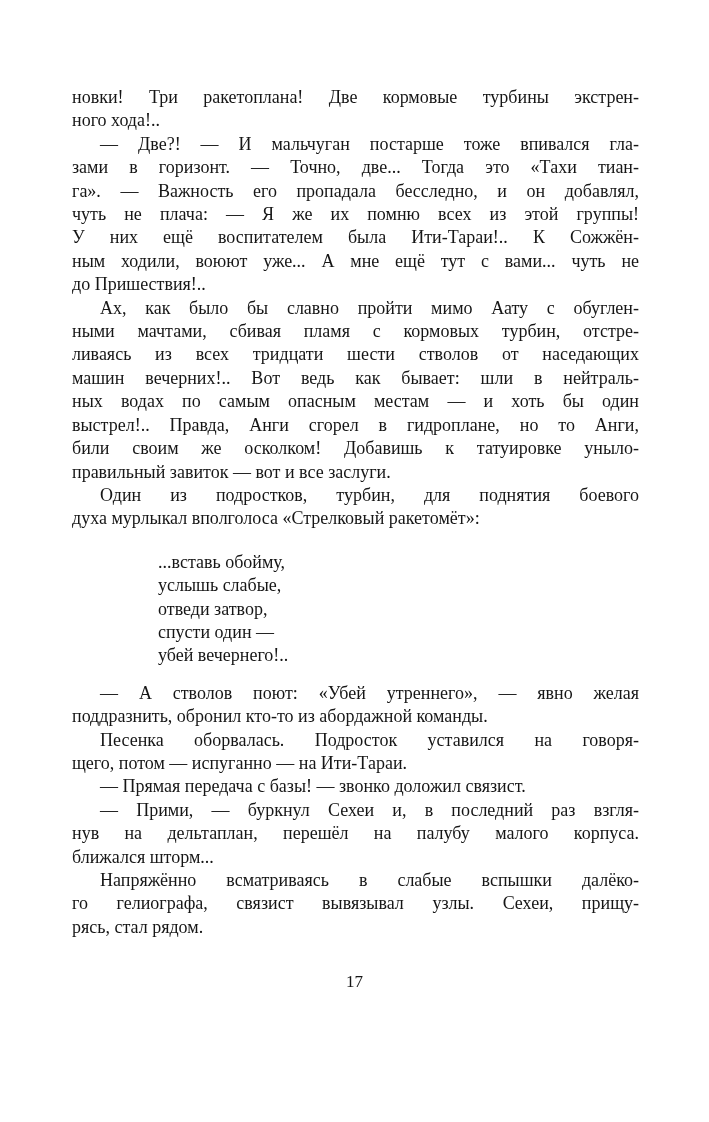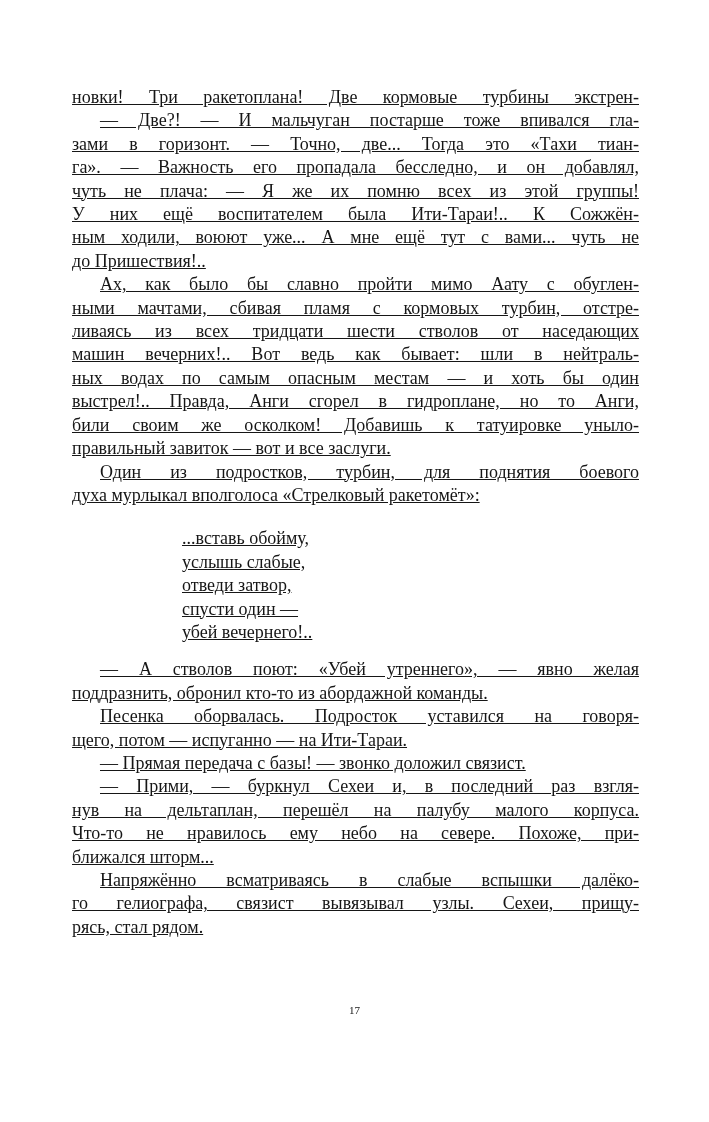--- a/index.html
+++ b/index.html
@@ -19,60 +19,60 @@
     position: relative;
     width: 709px;
     height: 1122px;
     box-sizing: border-box;
     padding: 86px 70px 0 72px;
     background: #ffffff;
   }
   .text {
     font-size: 18px;
     line-height: 23.4px;
-    text-decoration: underline;
   }
   .para { margin: 0; }
   .line {
     white-space: nowrap;
     text-align: left;
   }
   
   .line.just {
     white-space: normal;
     text-align: justify;
     text-align-last: justify;
   }
   .line.indent {
     text-indent: 28px;
   }
   .para.verse {
-    margin: 20px 0 14px 110px;
+    margin: 20px 0 14px 86px;
   }
   .para.verse .line {
     text-align: left;
     white-space: nowrap;
   }
   .page-number {
     position: absolute;
     left: 0;
     right: 0;
-    top: 1004px;
+    top: 972px;
     text-align: center;
-    font-size: 11px;
+    font-size: 17px;
     color: #161616;
   }
 </style>
 </head>
 <body>
 
 <div class="page">
   <div class="text">
       <div class="para normal">
         <div class="line just">новки! Три ракетоплана! Две кормовые турбины экстрен-</div>
+        <div class="line">ного хода!..</div>
       </div>
       <div class="para normal">
         <div class="line just indent">— Две?! — И мальчуган постарше тоже впивался гла-</div>
         <div class="line just">зами в горизонт. — Точно, две... Тогда это «Тахи тиан-</div>
         <div class="line just">га». — Важность его пропадала бесследно, и он добавлял,</div>
         <div class="line just">чуть не плача: — Я же их помню всех из этой группы!</div>
         <div class="line just">У них ещё воспитателем была Ити-Тараи!.. К Сожжён-</div>
         <div class="line just">ным ходили, воюют уже... А мне ещё тут с вами... чуть не</div>
         <div class="line">до Пришествия!..</div>
       </div>
@@ -104,21 +104,20 @@
       <div class="para normal">
         <div class="line just indent">Песенка оборвалась. Подросток уставился на говоря-</div>
         <div class="line">щего, потом — испуганно — на Ити-Тараи.</div>
       </div>
       <div class="para normal">
         <div class="line indent">— Прямая передача с базы! — звонко доложил связист.</div>
       </div>
       <div class="para normal">
         <div class="line just indent">— Прими, — буркнул Сехеи и, в последний раз взгля-</div>
         <div class="line just">нув на дельтаплан, перешёл на палубу малого корпуса.</div>
-        <div class="line just">Что-то не нравилось ему небо на севере. Похоже, при-</div>
         <div class="line">ближался шторм...</div>
       </div>
       <div class="para normal">
         <div class="line just indent">Напряжённо всматриваясь в слабые вспышки далёко-</div>
         <div class="line just">го гелиографа, связист вывязывал узлы. Сехеи, прищу-</div>
         <div class="line">рясь, стал рядом.</div>
       </div>
     </div>
   <div class="page-number">17</div>
 </div>

